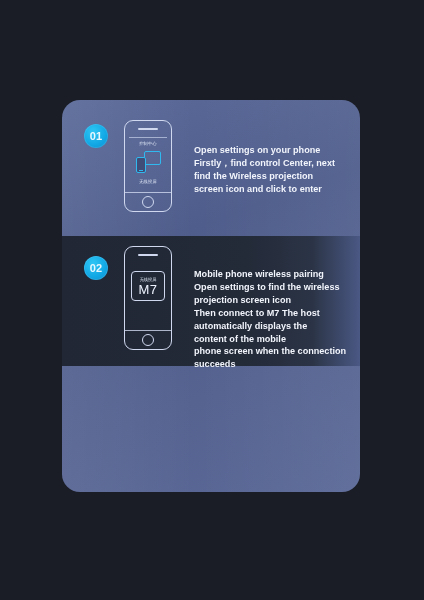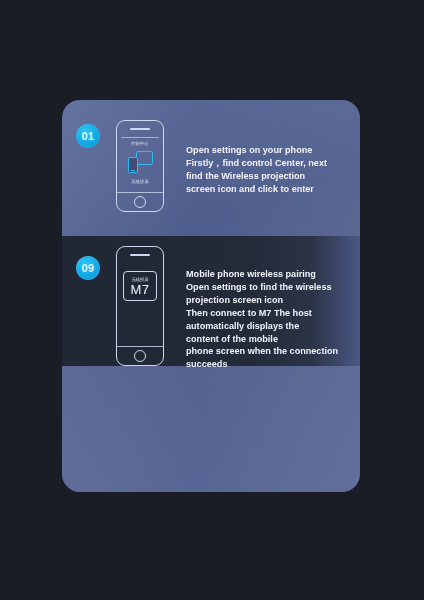--- a/index.html
+++ b/index.html
@@ -51,21 +51,21 @@
   }
   #step-1 { top:18px;  height:118px; }
   #step-2 { top:140px; height:124px; }
   #step-3 { top:272px; height:118px; }
 
   
   .badge {
     position:relative;
     flex:0 0 auto;
     width:24px; height:24px;
-    margin-left:14px; margin-top:6px;
+    margin-left:22px; margin-top:6px;
     border-radius:50%;
     background:radial-gradient(circle at 38% 32%, #2fc6f5 0%, #12a9e6 55%, #0d8fd0 100%);
     box-shadow:0 0 0 1px rgba(255,255,255,.10) inset;
     display:flex; align-items:center; justify-content:center;
     font-size:11px; font-weight:700; letter-spacing:.2px;
     color:#e8f8ff;
     line-height:1;
   }
   #step-2 .badge { margin-top:16px; }
   #step-3 .badge { margin-top:8px; }
@@ -79,21 +79,21 @@
   #step-2 .phone-wrap { margin-top:6px; }
   #step-3 .phone-wrap { margin-top:4px; }
 
   .phone {
     position:relative;
     width:48px; height:92px;
     border:1.4px solid #cfd8ef;
     border-radius:9px;
     background:transparent;
   }
-  #step-2 .phone { height:120px;text-align:right; }
+  #step-2 .phone { height:104px;text-align:right; }
   #step-3 .phone { height:90px; }
 
   .speaker {
     position:absolute;
     left:50%; transform:translateX(-50%);
     top:7px;
     width:20px; height:2.4px;
     border-radius:2px;
     background:#cfd8ef;
   }
@@ -232,21 +232,21 @@
         </div>
       </div>
 
       <div class="desc">Open settings on your phone
 Firstly，find control Center, next
 find the Wireless projection
 screen icon and click to enter</div>
     </div>
 
     <div class="step" id="step-2">
-      <div class="badge">09</div>
+      <div class="badge">02</div>
 
       <div class="phone-wrap">
         <div class="phone">
           <div class="speaker"></div>
 
           <div class="m7-box">
             <span class="m7-cn">无线投屏</span>
             <span class="m7-text">M7</span>
           </div>
 

